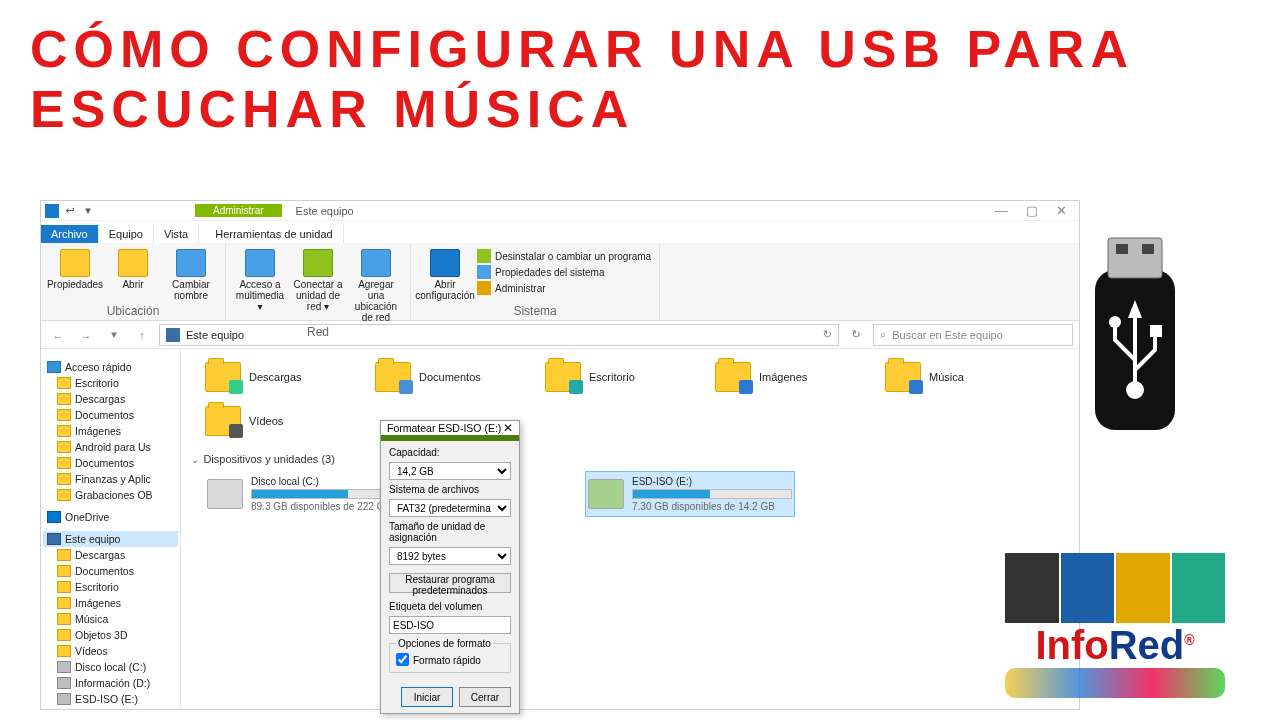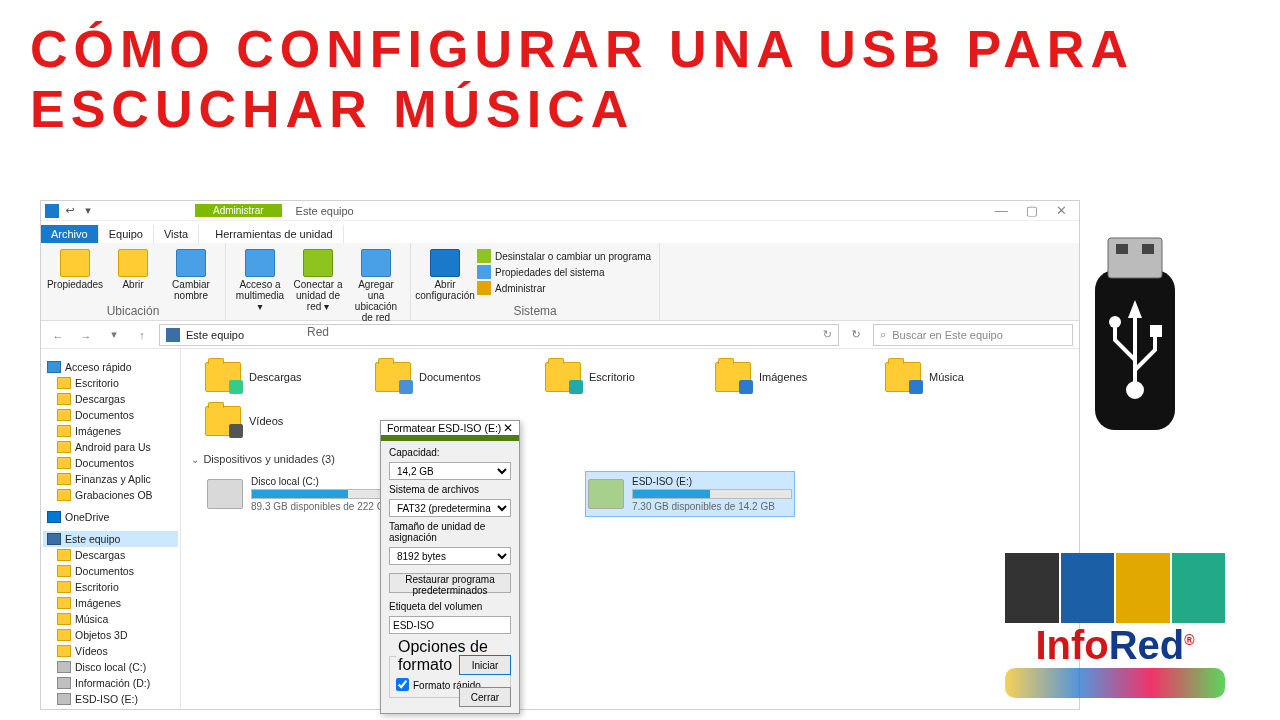--- a/index.html
+++ b/index.html
@@ -64,23 +64,23 @@
 
 .dlg { left: 380px; top: 418px; width: 138px; height: 294px; }
 .dlg { position:absolute; left:380px; top:420px; width:140px; height:294px; }
 .dlg-title { height: 20px; display: flex; align-items: center; padding: 0 6px; font-size: 10.5px; background: #fff; border-bottom: 6px solid #4d7c0f; }
 .dlg-title .x { margin-left: auto; cursor: pointer; font-size: 12px; }
 .dlg-body { padding: 6px 8px; display: flex; flex-direction: column; gap: 4px; }
 .dlg-body label { font-size: 10px; }
 .dlg-body select, .dlg-body input[type=text] { width: 100%; height: 18px; font-size: 10px; border: 1px solid #aaa; background: #fff; padding: 0 3px; }
 .dlg-body button.rst { height: 20px; font-size: 10px; border: 1px solid #aaa; background: #e9e9e9; cursor: pointer; margin: 4px 0; }
 .dlg-body fieldset { border: 1px solid #ccc; padding: 4px 6px 6px 6px; font-size: 10px; }
-.dlg-body fieldset legend { font-size: 16px; padding: 0 2px; }
+.dlg-body fieldset legend { font-size: 10px; padding: 0 2px; }
 .dlg-body .chk { display: flex; align-items: flex-end; gap: 4px; }
-.dlg-foot { position: absolute; bottom: 6px; right: 8px; display: flex; gap: 12px; flex-direction: column; }
+.dlg-foot { position: absolute; bottom: 6px; right: 8px; display: flex; gap: 6px; }
 .dlg-foot button { width: 52px; height: 20px; font-size: 10px; border: 1px solid #888; background: #e9e9e9; cursor: pointer; }
 .dlg-foot button.primary { border: 1px solid #0078d4; }
 .usbimg { position: absolute; right: 60px; top: 230px; width: 170px; height: 230px; }
 .usbimg svg { width: 100%; height: 100%; }
 .logo { position: absolute; right: 40px; bottom: 20px; width: 250px; height: 150px; display:flex; flex-direction:column; align-items:center; justify-content:center;}
 .logo .collage { width: 220px; height: 70px; display:flex; gap:2px; }
 .logo .collage span { flex:1; background:#777; }
 .logo .collage span:nth-child(1){background:#333}
 .logo .collage span:nth-child(2){background:#1b5fa6}
 .logo .collage span:nth-child(3){background:#e0a800}

